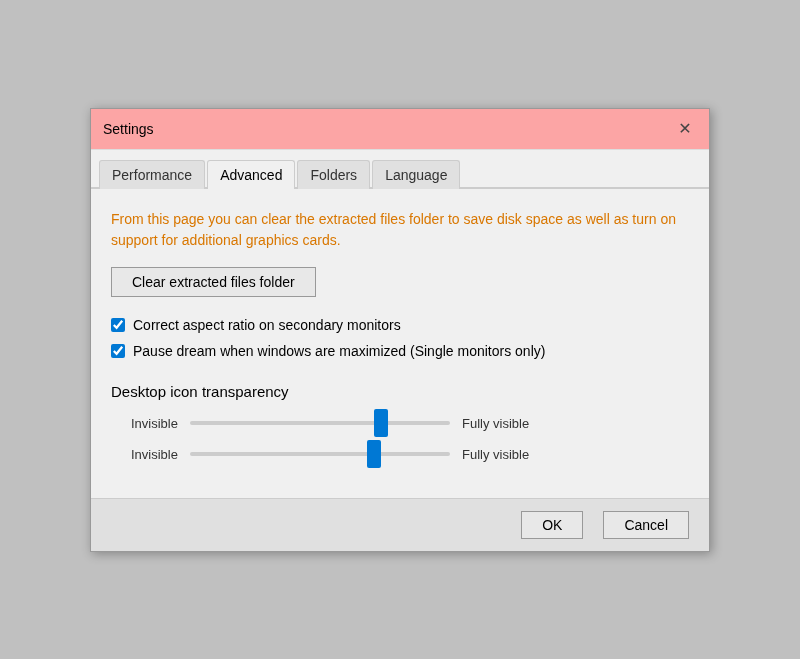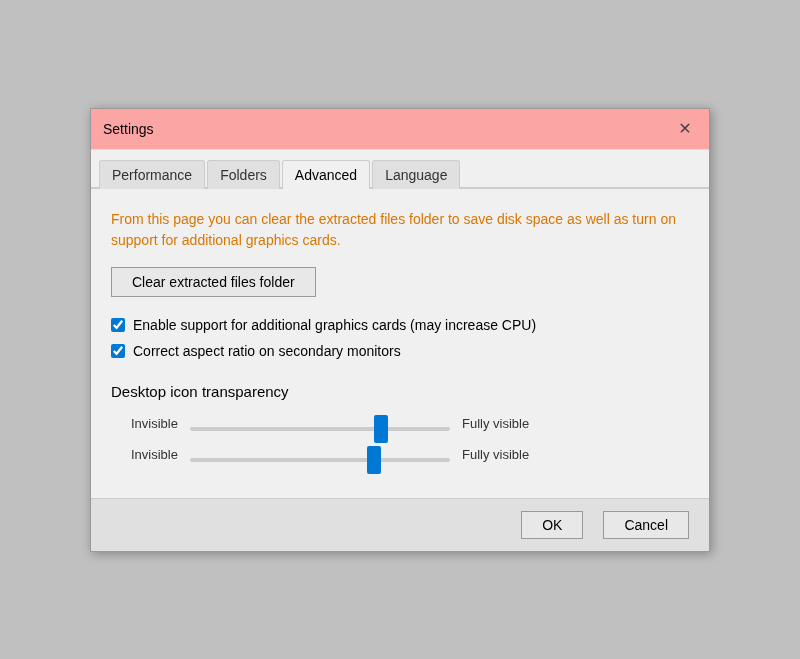--- a/index.html
+++ b/index.html
@@ -114,21 +114,21 @@
     .slider-group {
       margin-bottom: 16px;
     }
     .slider-label {
       margin-left: 20px;
       margin-bottom: 6px;
       color: #333;
     }
     .slider-row {
       display: flex;
-      align-items: flex-end;
+      align-items: center;
       margin-left: 20px;
       gap: 12px;
     }
     .slider-end-label {
       font-size: 13px;
       color: #333;
       white-space: nowrap;
     }
     .slider {
       -webkit-appearance: none;
@@ -178,37 +178,37 @@
 
 <div class="window">
 
   <div class="title-bar">
     <span class="title-bar-text">Settings</span>
     <button class="close-btn">✕</button>
   </div>
 
   <div class="tabs">
     <div class="tab">Performance</div>
+    <div class="tab active">Advanced</div>
     <div class="tab">Folders</div>
-    <div class="tab active">Advanced</div>
     <div class="tab">Language</div>
   </div>
 
   <div class="content">
     <p class="description">From this page you can clear the extracted files folder to save disk space as well as turn on support for additional graphics cards.</p>
 
     <button class="clear-btn">Clear extracted files folder</button>
 
-    <div class="checkbox-group">
-      <input type="checkbox" id="cb1" checked="" style="">
-      <label for="cb1">Enable support for additional graphics cards (may increase CPU)</label>
-    </div>
     <div class="checkbox-group">
       <input type="checkbox" id="cb2" checked="" style="">
       <label for="cb2">Correct aspect ratio on secondary monitors</label>
+    </div>
+    <div class="checkbox-group">
+      <input type="checkbox" id="cb3" checked="" style="">
+      <label for="cb3">Pause dream when windows are maximized (Single monitors only)</label>
     </div>
 
     <div class="section-title">Desktop icon transparency</div>
 
     
     <div class="slider-group">
       <div class="slider-row">
         <span class="slider-end-label">Invisible</span>
         <input type="range" class="slider" min="0" max="100" value="75" style="">
         <span class="slider-end-label">Fully visible</span>

